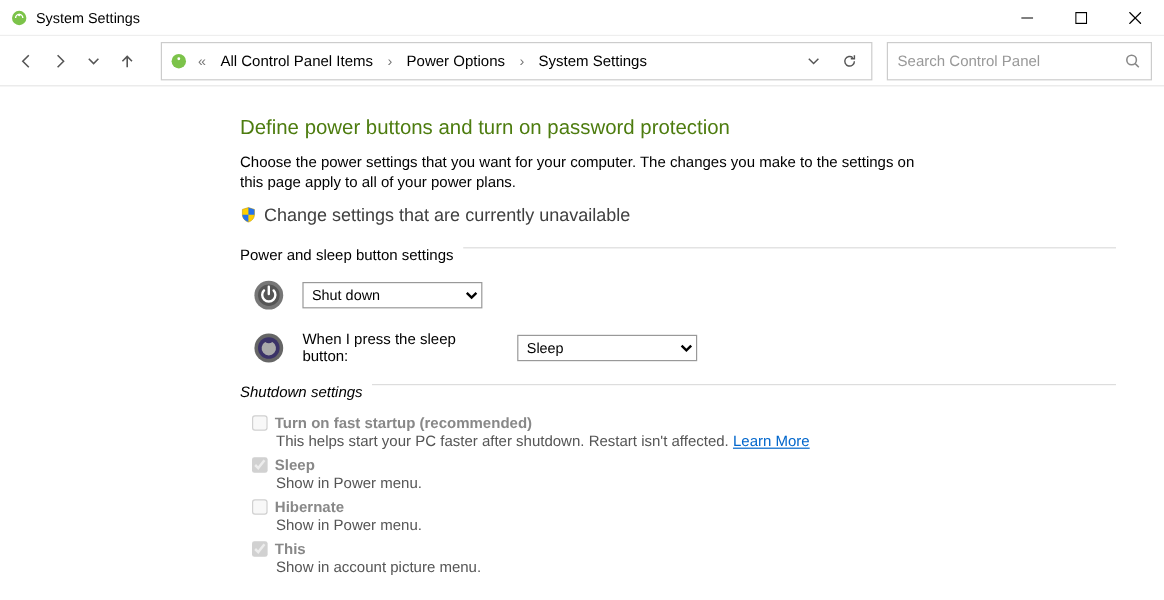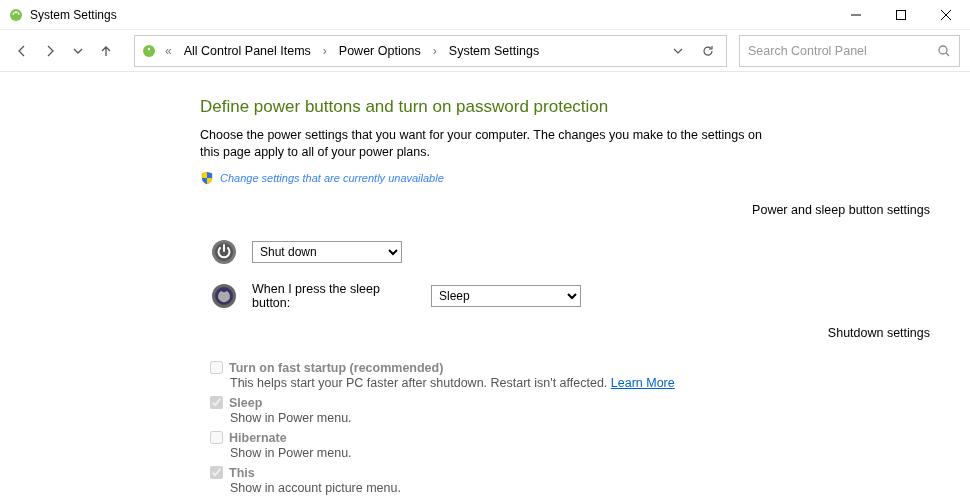--- a/index.html
+++ b/index.html
@@ -20,24 +20,24 @@
     
     .search-box { width: 221px; height: 32px; border: 1px solid #ccc; display: flex; align-items: center; padding: 0 8px; margin-left: 8px;}
     .search-box input { width: 100%; border: none; outline: none; font-size: 12.5px; color: #555; }
     .search-box input::placeholder { color: #999; }
     .search-box .search-ico { color:#666; }
     
     .content { padding: 25px 40px 20px 200px; }
     .h1 { color: #4d7c0f; font-size: 17px; font-weight: 400; margin-bottom: 10px; }
     .subtext { font-size: 12.5px; color:#000; margin-bottom: 10px; max-width: 570px; line-height: 1.35; }
     .uac-line { display: flex; align-items: center; gap: 6px; margin-bottom: 18px;}
-    .uac-line a { color:#3b82f6; font-size:11px; text-decoration: none; font-style: italic; }
+    .uac-line a { color:#404040; font-size:15px; text-decoration: none; }
     
     .group-title { font-size: 12.5px; color:#000; }
-    .group-line { display:flex; align-items:flex-end; gap: 8px; margin-bottom: 12px; flex-direction: column; }
+    .group-line { display:flex; align-items:flex-start; gap: 8px; margin-bottom: 12px; }
     .group-line .label{ flex:0 0 auto;}
     .group-hr { flex:1; border:none; border-top: 1px solid #ddd; }
     
     .setting-row { display: flex; align-items: center; gap: 14px; margin: 10px 0 16px 10px;}
     .big-icon { width: 28px; height: 28px; }
     .setting-label { width: 165px; font-size: 12.5px; }
     select.combo { width: 150px; height: 22px; font-size: 12px; border: 1px solid #999; background: #fff; padding: 1px 3px;}
     
     .chk-block { margin: 8px 0 4px 10px; }
     .chk-row { display:flex; align-items:center; gap: 6px; }
@@ -177,21 +177,21 @@
           <circle cx="14" cy="14" r="9" fill="#3b3368"></circle>
           <path d="M17 9a6 6 0 1 1-6 0 5 5 0 0 0 6 0z" fill="#aaa"></path>
         </svg>
     </span>
     <span class="setting-label">When I press the sleep button:</span>
     <select class="combo">
       <option>Sleep</option>
     </select>
   </div>
 
-  <div class="group-line" style="margin-top:10px;">
+  <div class="group-line" style="margin-top:10px;font-style:italic;">
     <span class="group-title label">Shutdown settings</span>
     <hr class="group-hr">
   </div>
 
   <div class="chk-block">
     <div class="chk-row">
         <input type="checkbox" disabled="" style="">
         <label>Turn on fast startup (recommended)</label>
       </div>
     <div class="chk-desc"><span>This helps start your PC faster after shutdown. Restart isn't affected. </span><a href="#">Learn More</a></div>

